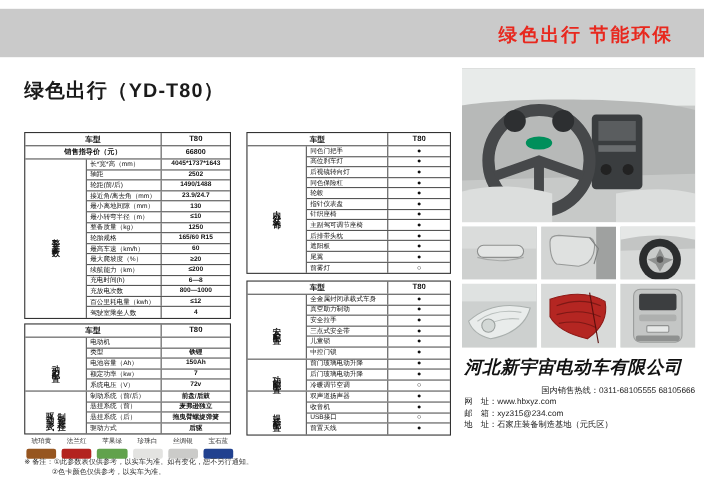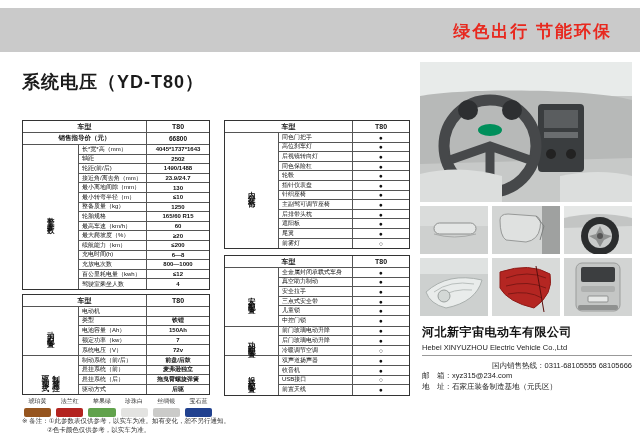--- a/index.html
+++ b/index.html
@@ -55,39 +55,39 @@
   
   .photo{position:absolute;background:#d5d7d6;overflow:hidden;}
   .photo svg{display:block;}
   #ph-main{left:420px;top:62px;width:212px;height:140px;}
   .ph-r1{top:206px;width:68px;height:48px;}
   .ph-r2{top:258px;width:68px;height:58px;}
   #ph-handle{left:420px;} #ph-mirror{left:492px;} #ph-wheel{left:564px;}
   #ph-headlight{left:420px;} #ph-taillight{left:492px;} #ph-rear{left:564px;}
   
   .company{position:absolute;left:422px;top:324px;width:210px;}
-  .co-name{font-size:12px;font-weight:bold;color:#111;letter-spacing:0.5px;}
+  .co-name{font-size:16px;font-weight:bold;color:#111;letter-spacing:0.5px;font-style:italic;}
   .co-en{font-size:7.5px;color:#222;margin-top:2px;padding-bottom:3px;border-bottom:1px solid #999;}
   .co-line{font-size:7.5px;color:#222;line-height:11px;}
   .co-hot{margin-top:4px;text-align:right;}
   .co-free{margin:2px 0 2px 0;color:#e60012;font-weight:bold;}
   .co-free .lbl{font-size:10px;}
   .co-free .num{font-size:13.5px;letter-spacing:0.5px;}
   .co-contact{font-size:7.5px;color:#222;line-height:10.5px;}
 </style>
 </head>
 <body>
 
 <div id="page">
 
   <div class="banner">
     <div class="slogan">绿色出行 节能环保</div>
   </div>
 
-  <div class="page-title">系统电压（YD-T80）</div>
+  <div class="page-title">绿色出行（YD-T80）</div>
 
   <div class="tbl lt" id="t1">
     <div class="trow head">
       <div class="cell mergehead">车型</div>
       <div class="cell headval">T80</div>
     </div>
     <div class="trow priceRow">
       <div class="cell mergehead">销售指导价（元）</div>
       <div class="cell headval">66800</div>
     </div>
@@ -475,19 +475,19 @@
       <rect x="12" y="5" width="44" height="48" rx="6" fill="#c4c6c5" stroke="#9b9d9c"></rect>
       <rect x="17" y="9" width="34" height="15" rx="2" fill="#3c3e40"></rect>
       <rect x="17" y="28" width="34" height="6" rx="2" fill="#aeb0af"></rect>
       <rect x="24" y="38" width="20" height="6" rx="1" fill="#e6e8e7" stroke="#8f9190"></rect>
       <rect x="14" y="47" width="40" height="5" rx="2" fill="#8f9190"></rect>
     </svg>
   </div>
 
   <div class="company">
     <div class="co-name">河北新宇宙电动车有限公司</div>
-    <div class="co-en">Hebei XINYUZHOU Electric Vehicle Co.,Ltd</div>
     <div class="co-line co-hot">国内销售热线：0311-68105555  68105666</div>
+    <div class="co-contact">网　址：www.hbxyz.com</div>
     <div class="co-contact">邮　箱：xyz315@234.com</div>
     <div class="co-contact">地　址：石家庄装备制造基地（元氏区）</div>
   </div>
 
 </div>
 
 </body></html>

